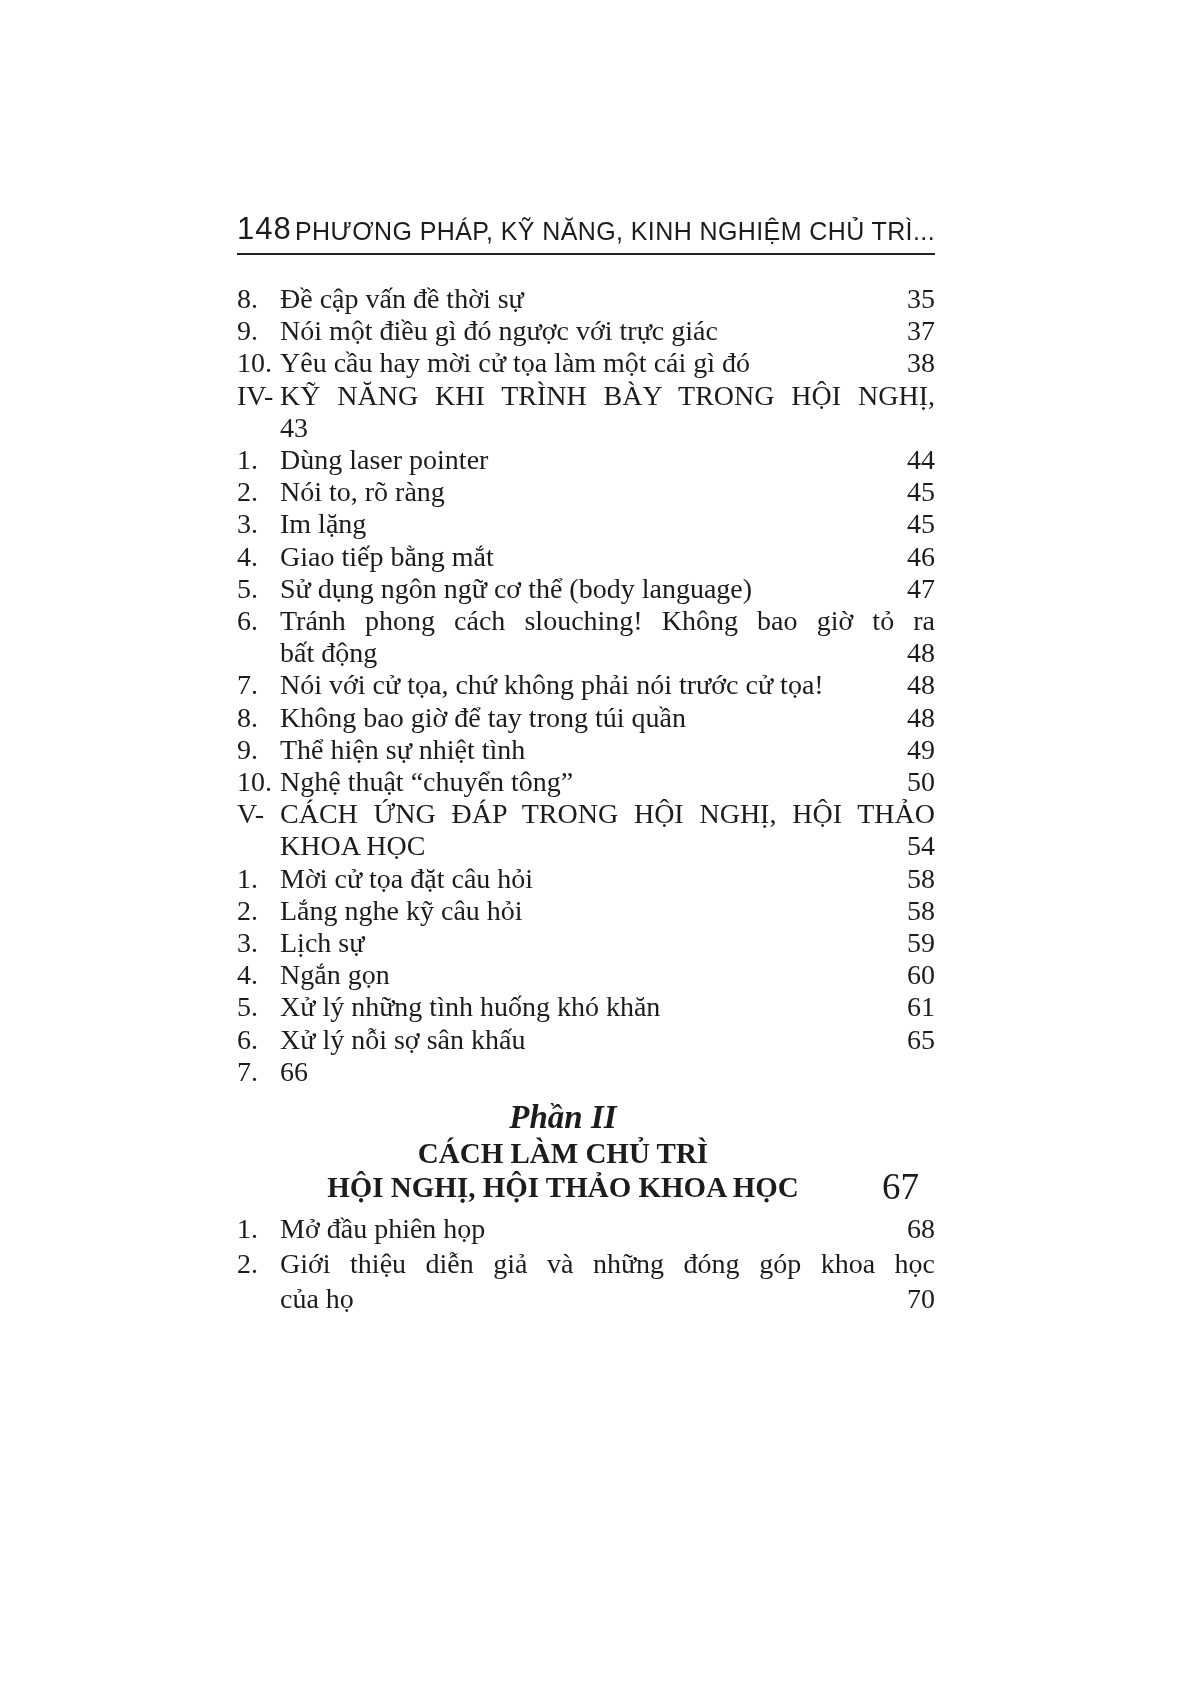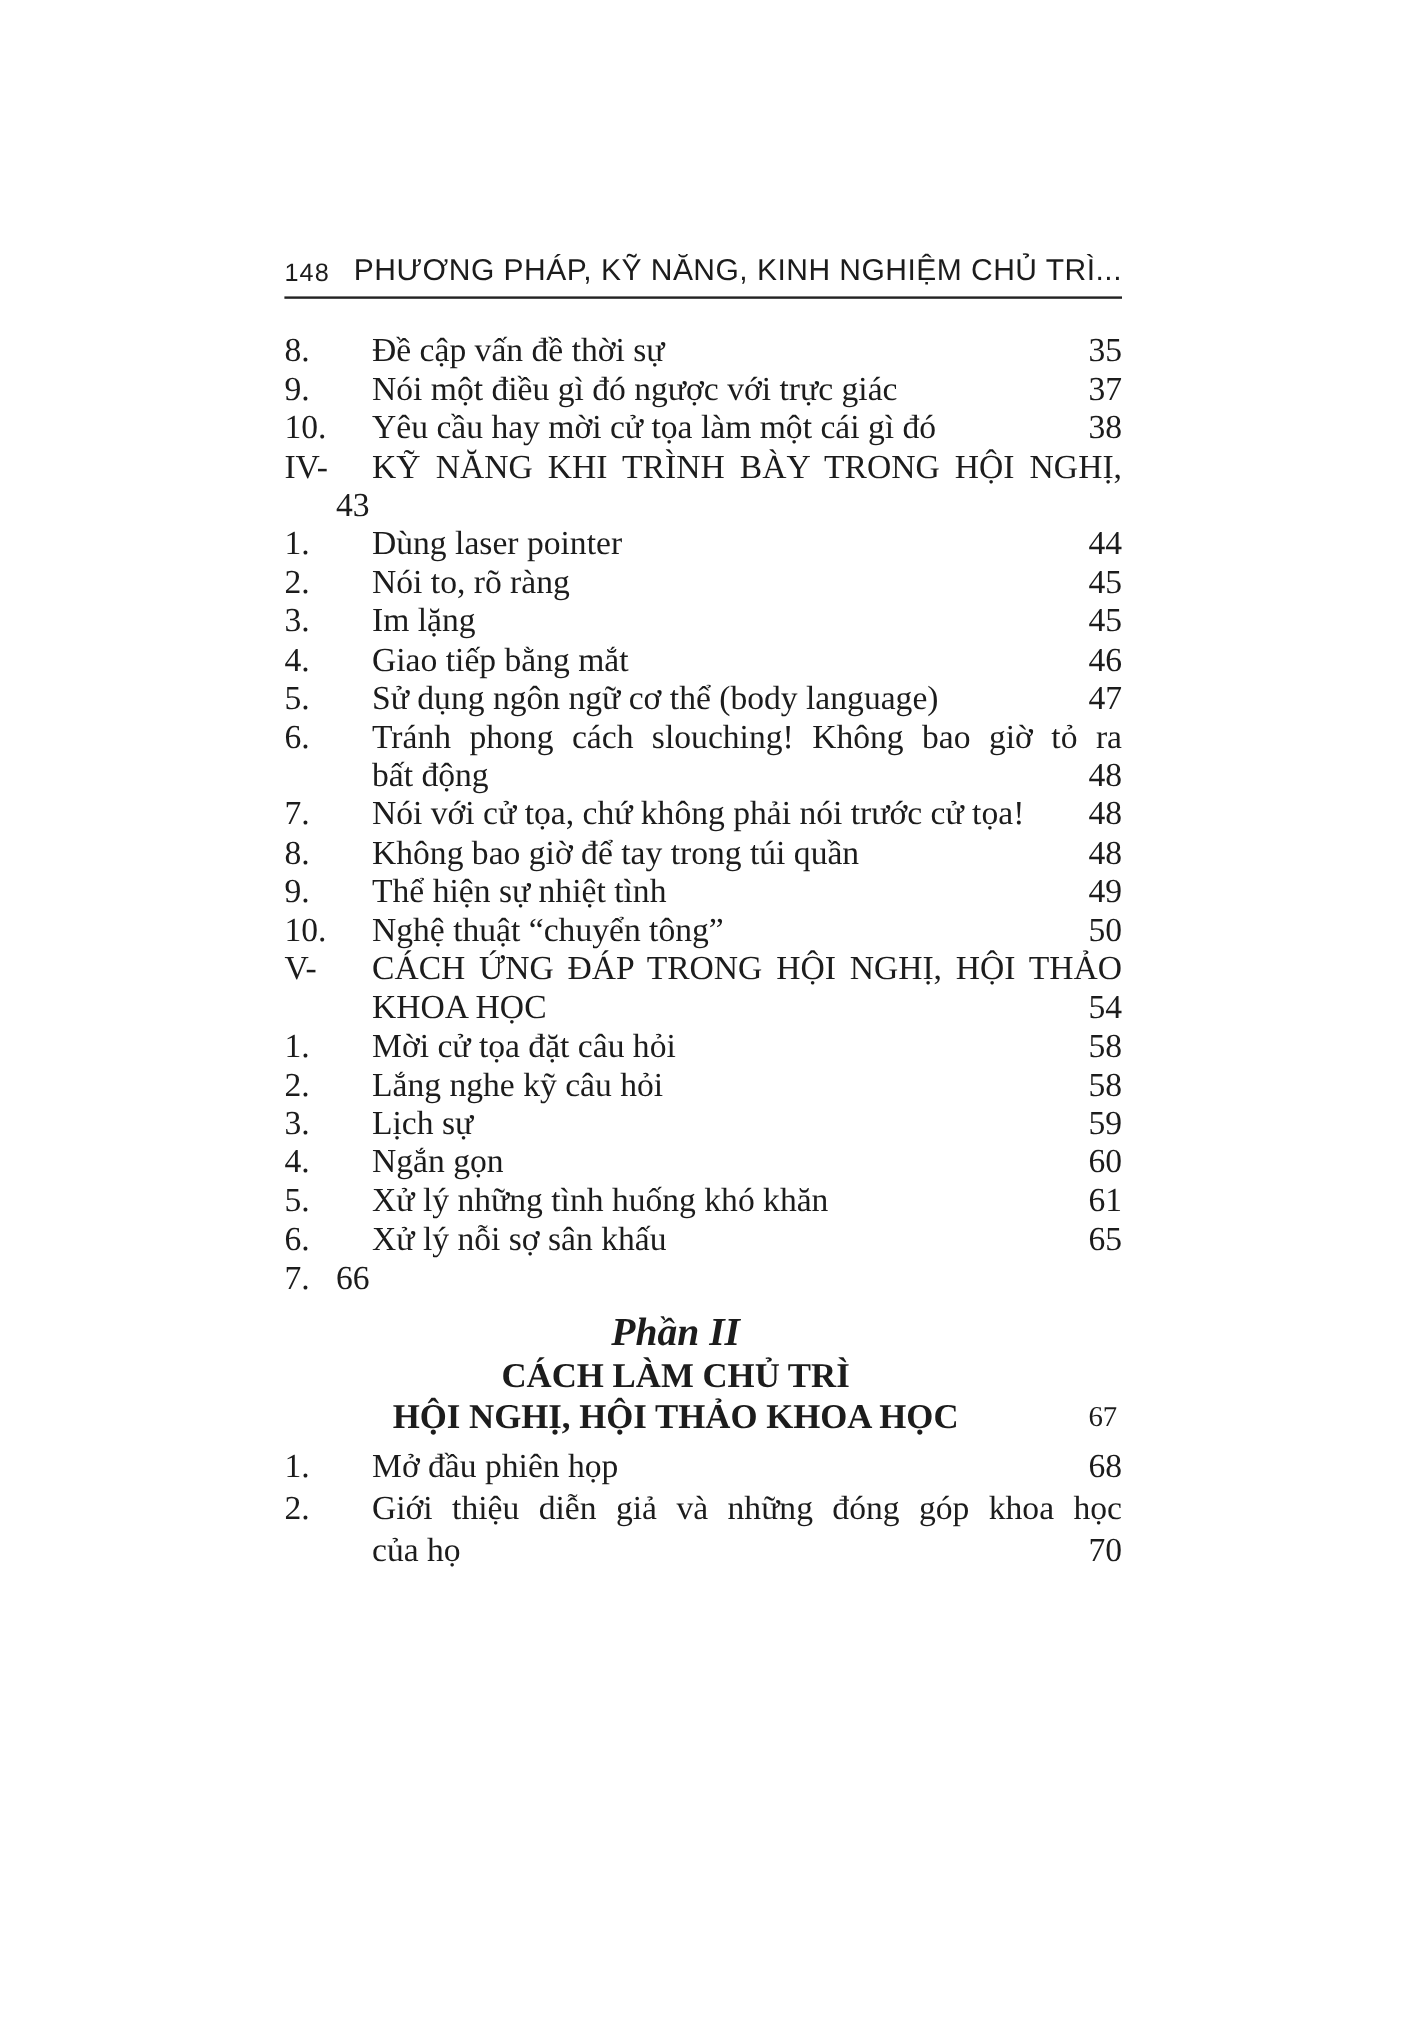--- a/index.html
+++ b/index.html
@@ -23,29 +23,29 @@
   
   .running-head {
     margin-top: 213px;
     display: flex;
     justify-content: space-between;
     align-items: flex-end;
     font-family: "Liberation Sans", "DejaVu Sans", sans-serif;
     border-bottom: 2px solid #222222;
     padding-bottom: 9px;
   }
-  .folio { font-size: 21px; letter-spacing: 1px; line-height: 1; }
+  .folio { font-size: 31px; letter-spacing: 1px; line-height: 1; }
   .running-title { font-size: 25px; letter-spacing: 0.4px; line-height: 1; }
 
   
   .toc { margin-top: 28px; font-size: 28px; }
   .toc-entry { }
   .toc-line { display: flex; line-height: 32.2px; }
   .num  { flex: none; width: 43px; white-space: nowrap; }
-  .txt  { flex: 1 1 auto; min-width: 0; margin-left: 30px; }
+  .txt  { flex: 1 1 auto; min-width: 0; }
   .txt.fill { text-align: justify; text-align-last: justify; }
   .pg   { flex: none; text-align: right; }
 
   
   .part-heading { margin-top: 11px; }
   .part-kicker {
     text-align: center;
     font-style: italic;
     font-weight: bold;
     font-size: 33px;
@@ -55,24 +55,24 @@
   .part-title {
     position: relative;
     text-align: center;
     font-weight: bold;
     font-size: 29px;
     line-height: 34px;
     padding-right: 46px;
   }
   .part-title .part-page {
     position: absolute;
-    right: 4px;
+    right: 16px;
     bottom: 0;
     font-weight: normal;
-    font-size: 24px;
+    font-size: 37px;
     margin-left: 25px;
   }
   .toc.part2-list { margin-top: 7px; }
   .part2-list .toc-line { line-height: 35px; }
 </style>
 </head>
 <body>
 
 <div class="page">
   <div class="content">

